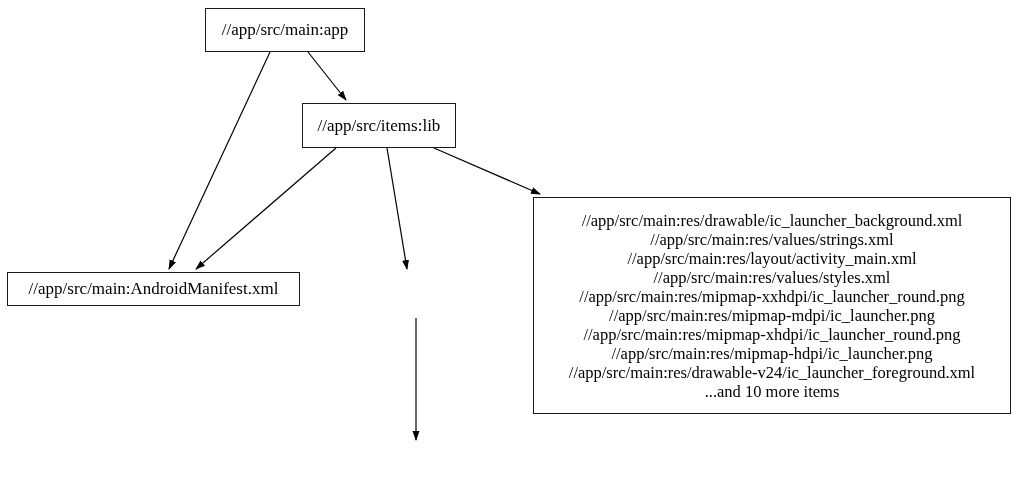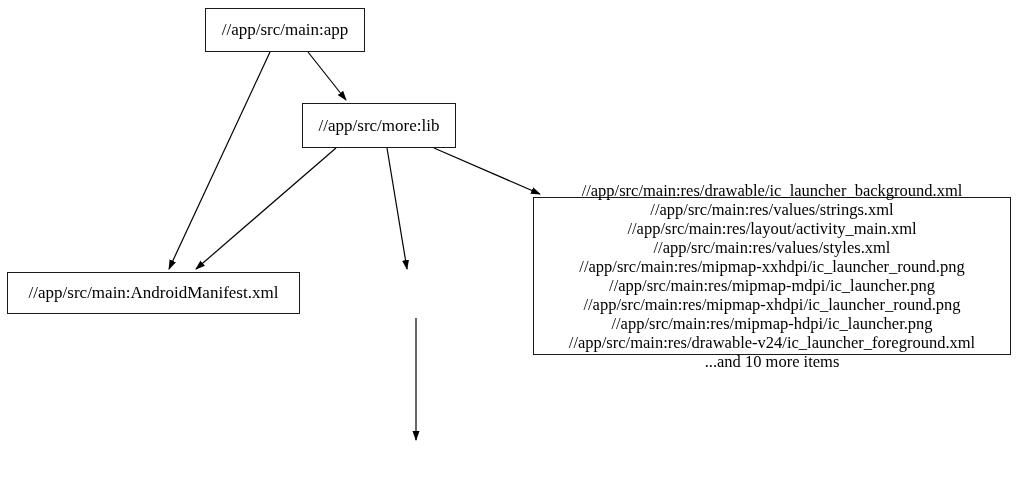--- a/index.html
+++ b/index.html
@@ -33,25 +33,25 @@
     display: flex;
     align-items: center;
     justify-content: center;
     text-align: center;
     font-size: 17px;
     line-height: 1.15;
     white-space: nowrap;
   }
   .node-app      { left: 205px; top: 8px;   width: 160px; height: 44px; }
   .node-lib      { left: 302px; top: 103px; width: 154px; height: 45px; }
-  .node-manifest { left: 7px;   top: 272px; width: 293px; height: 42px; }
+  .node-manifest { left: 7px;   top: 272px; width: 293px; height: 34px; }
   .node-jni      { left: 325px; top: 272px; width: 180px; height: 46px; }
   .node-native   { left: 281px; top: 443px; width: 270px; height: 48px; }
   .node-res {
-    left: 533px; top: 197px; width: 478px; height: 158px;
+    left: 533px; top: 197px; width: 478px; height: 217px;
     font-size: 16.5px;
     line-height: 19px;
     white-space: pre-line;
   }
 </style>
 </head>
 <body>
 
 <div id="canvas">
 
@@ -64,21 +64,21 @@
     <line x1="308" y1="52" x2="346" y2="100" stroke="#000" stroke-width="1.2" marker-end="url(#arrow)"></line>
     <line x1="270" y1="52" x2="169" y2="269" stroke="#000" stroke-width="1.2" marker-end="url(#arrow)"></line>
     <line x1="336" y1="148" x2="196" y2="269" stroke="#000" stroke-width="1.2" marker-end="url(#arrow)"></line>
     <line x1="387" y1="148" x2="407" y2="269" stroke="#000" stroke-width="1.2" marker-end="url(#arrow)"></line>
     <line x1="434" y1="148" x2="540" y2="194" stroke="#000" stroke-width="1.2" marker-end="url(#arrow)"></line>
     <line x1="416" y1="318" x2="416" y2="440" stroke="#000" stroke-width="1.2" marker-end="url(#arrow)"></line>
   </svg>
 
   <div class="node node-app">//app/src/main:app</div>
 
-  <div class="node node-lib">//app/src/more:lib</div>
+  <div class="node node-lib">//app/src/items:lib</div>
 
   <div class="node node-manifest">//app/src/main:AndroidManifest.xml</div>
 
 
   <div class="node node-res">//app/src/main:res/drawable/ic_launcher_background.xml
 //app/src/main:res/values/strings.xml
 //app/src/main:res/layout/activity_main.xml
 //app/src/main:res/values/styles.xml
 //app/src/main:res/mipmap-xxhdpi/ic_launcher_round.png
 //app/src/main:res/mipmap-mdpi/ic_launcher.png

